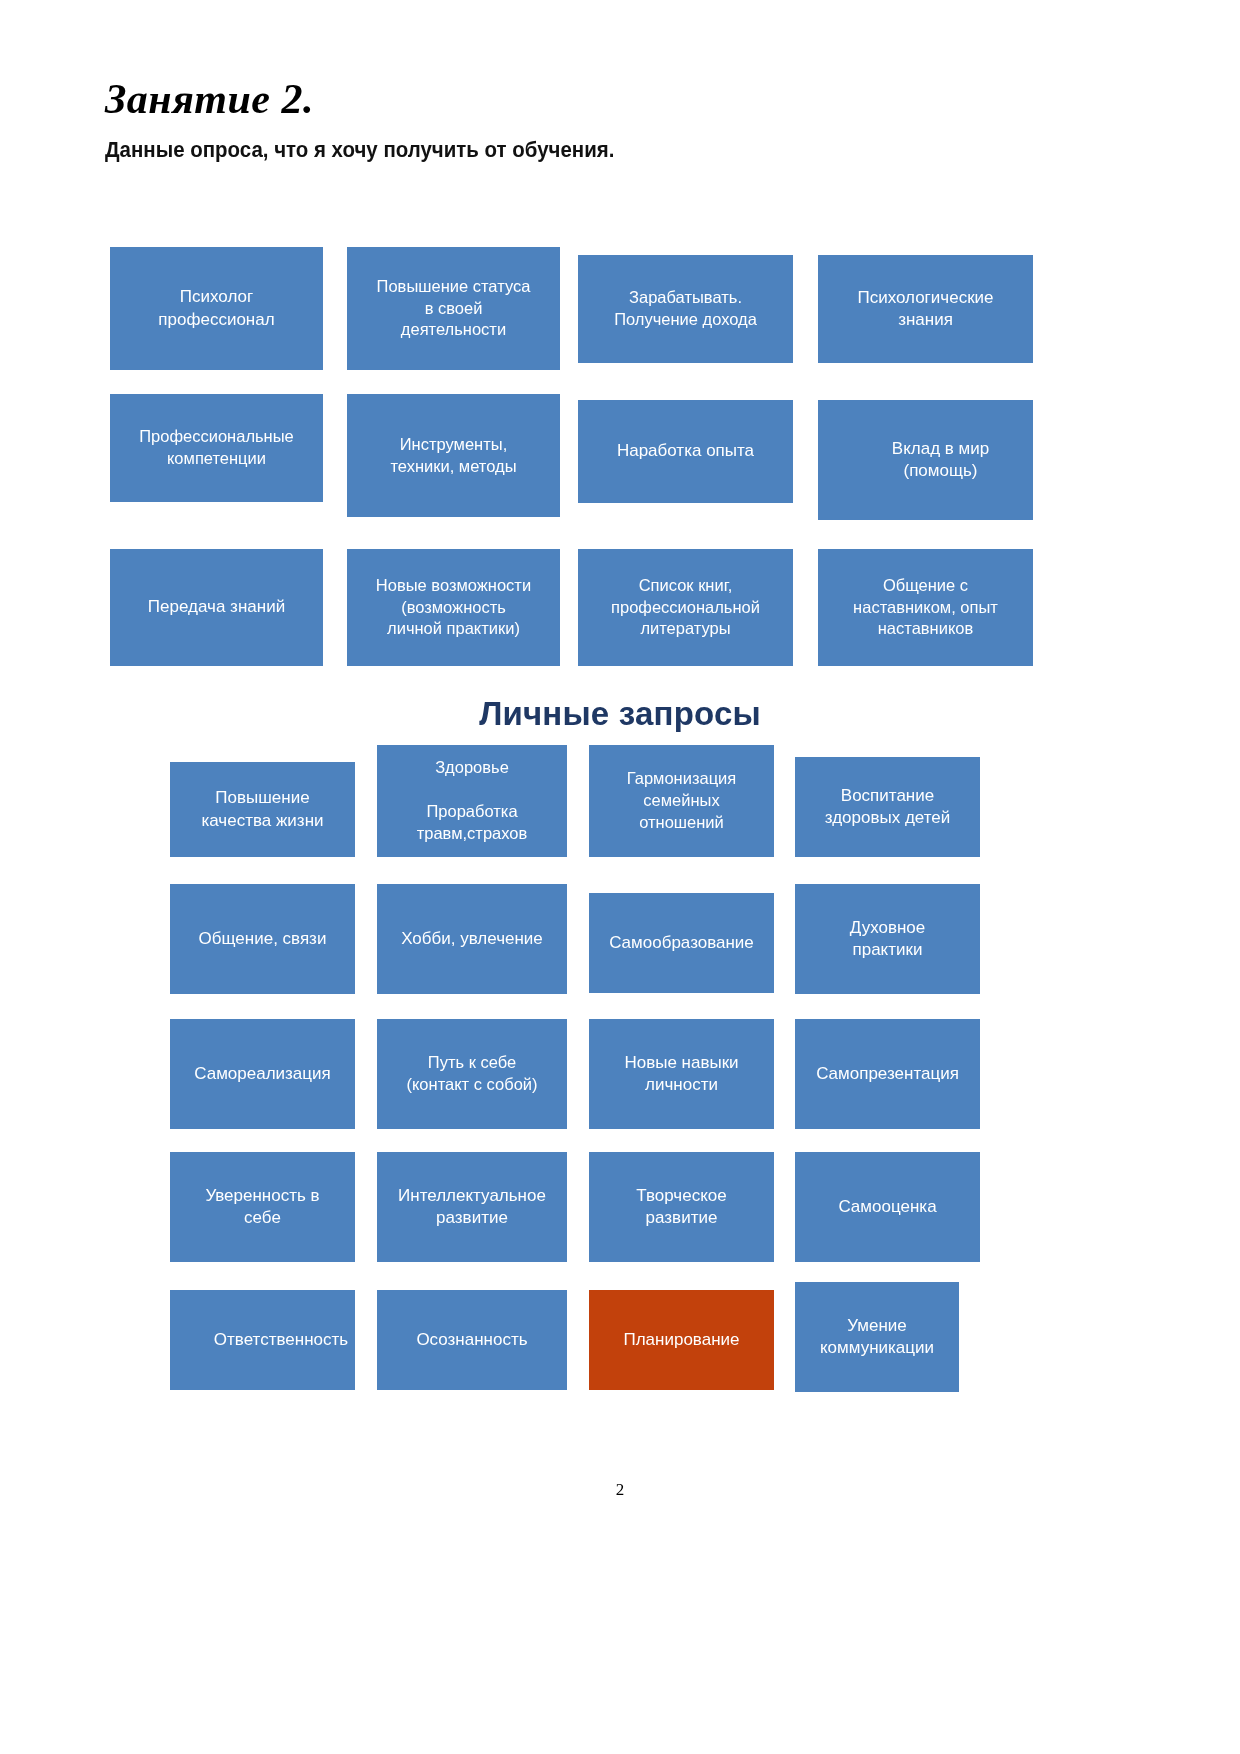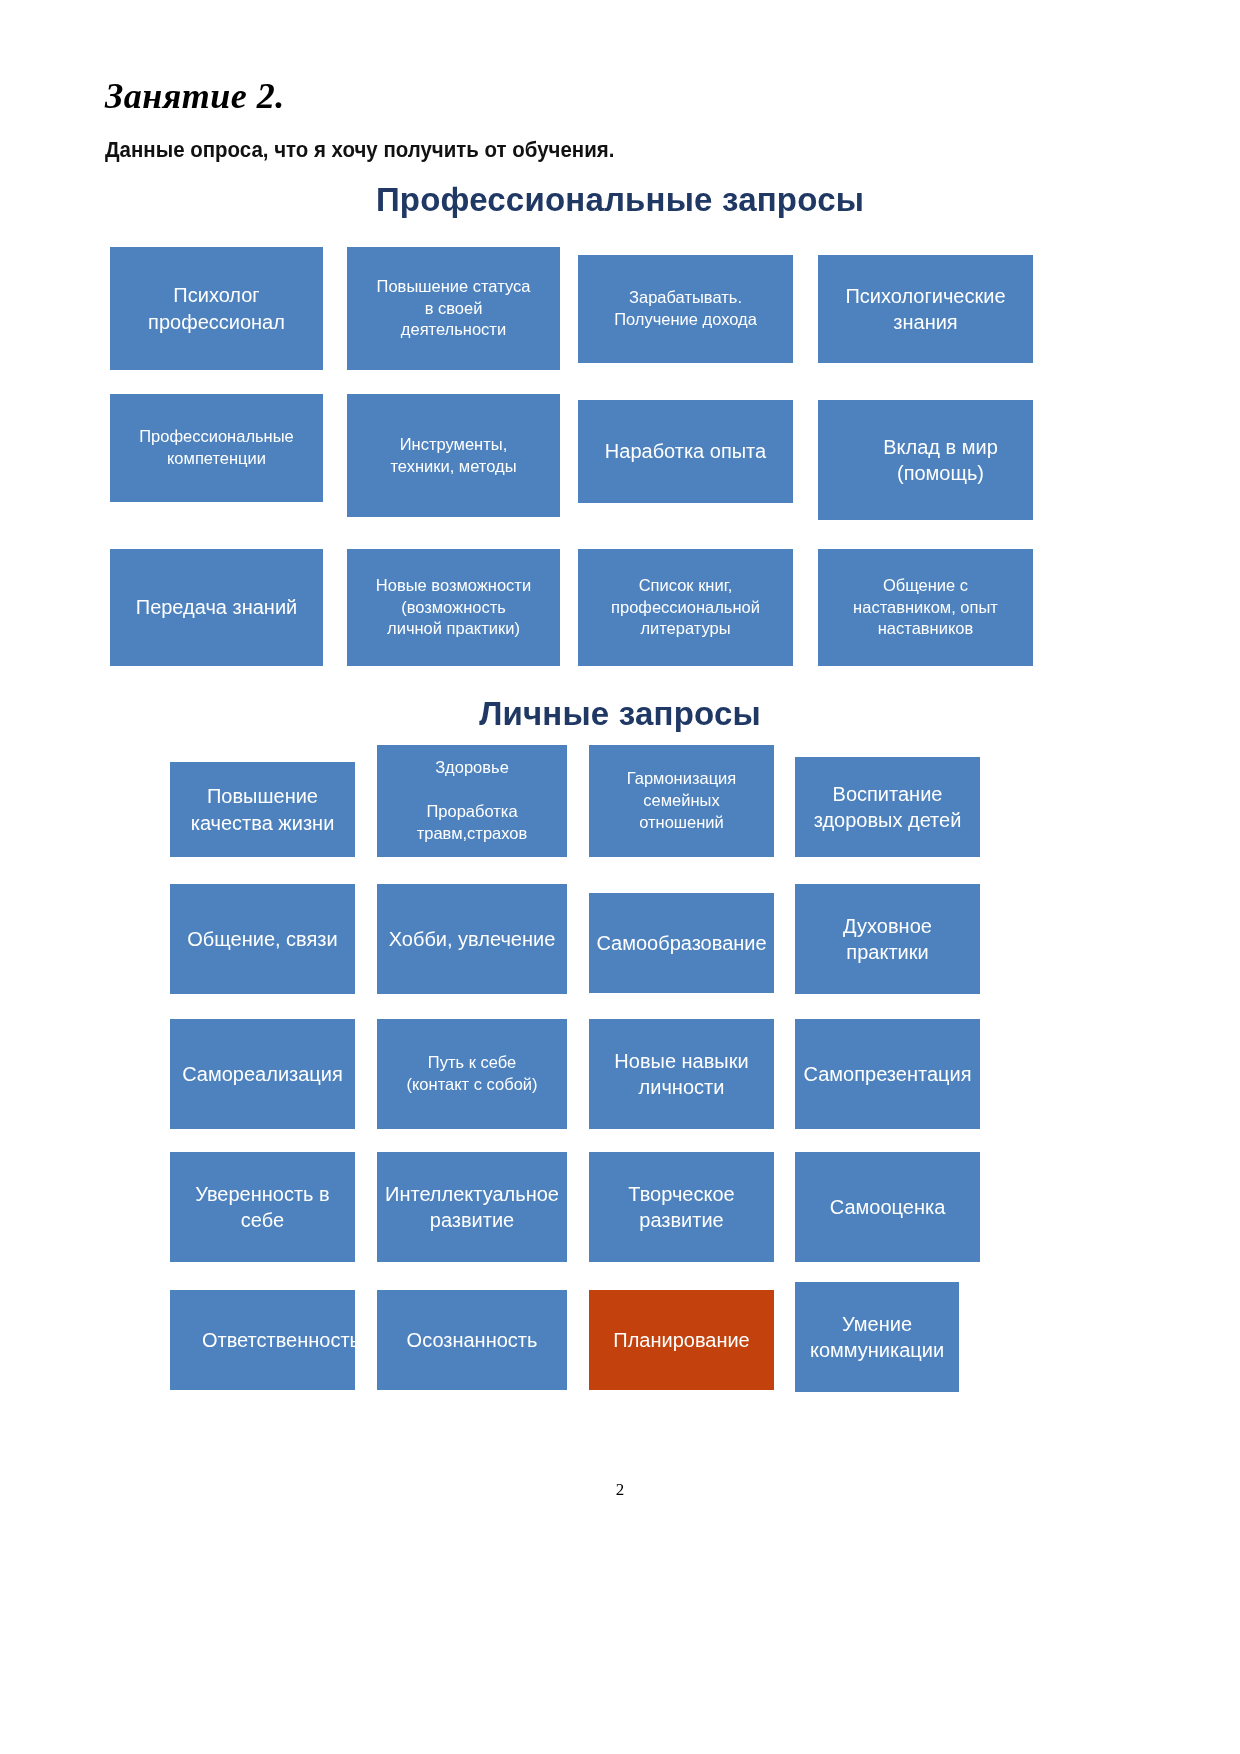--- a/index.html
+++ b/index.html
@@ -22,21 +22,21 @@
   }
 
   
   .doc-title {
     position: absolute;
     left: 105px;
     top: 78px;
     font-family: "Liberation Serif", "DejaVu Serif", serif;
     font-weight: bold;
     font-style: italic;
-    font-size: 36px;
+    font-size: 42px;
     letter-spacing: 0.5px;
     color: #000000;
     line-height: 1.0;
     white-space: nowrap;
   }
   .doc-subtitle {
     position: absolute;
     left: 105px;
     top: 138px;
     font-family: "Liberation Sans", sans-serif;
@@ -68,21 +68,21 @@
   
   .box {
     position: absolute;
     background: #4D82BE;
     color: #FFFFFF;
     display: flex;
     align-items: center;
     justify-content: center;
     text-align: center;
     font-family: "Liberation Sans", sans-serif;
-    font-size: 20px;
+    font-size: 17px;
     line-height: 1.32;
     padding: 4px 8px;
     box-sizing: border-box;
     white-space: pre-line;
     overflow: hidden;
   }
   .box.small { font-size: 16.5px; }
 
   
   .page-number {
@@ -98,21 +98,20 @@
 </style>
 </head>
 <body>
 
 <div class="page">
 
   <div class="doc-title">Занятие 2.</div>
 
   <div class="doc-subtitle">Данные опроса, что я хочу получить от обучения.</div>
 
-  <div class="section-heading" id="heading-professional">Профессиональные запросы</div>
 
   <div class="section-heading" id="heading-personal">Личные запросы</div>
 
   <div id="boxes-layer">
       <div class="box" style="left: 110px; top: 247px; width: 213px; height: 123px; background: rgb(77, 130, 190); color: rgb(255, 255, 255);">Психолог
 профессионал</div>
       <div class="box small" style="left: 347px; top: 247px; width: 213px; height: 123px; background: rgb(77, 130, 190); color: rgb(255, 255, 255);">Повышение статуса
 в своей
 деятельности</div>
       <div class="box small" style="left: 578px; top: 255px; width: 215px; height: 108px; background: rgb(77, 130, 190); color: rgb(255, 255, 255);">Зарабатывать.

